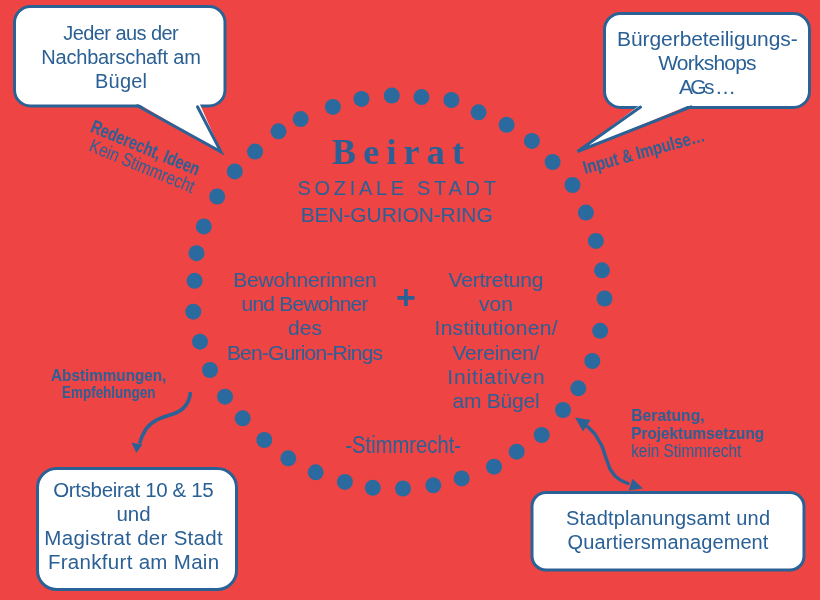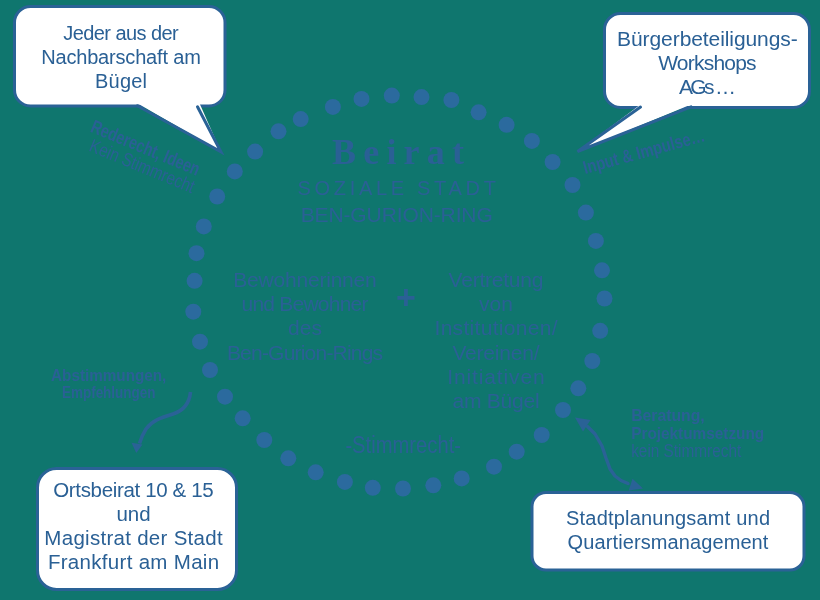--- a/index.html
+++ b/index.html
@@ -1,16 +1,16 @@
 <!DOCTYPE html>
 <html><head>
 <meta charset="utf-8">
 <style>
 html,body{margin:0;padding:0;background:#ffffff;}
-#page{position:relative;width:820px;height:600px;background:#0f766e;overflow:hidden;}
+#page{position:relative;width:820px;height:600px;background:#ef4444;overflow:hidden;}
 text{font-family:"Liberation Sans",sans-serif;}
 .serif{font-family:"Liberation Serif",serif;}
 </style>
 </head>
 <body>
 <div id="page">
 <svg width="820" height="600" viewBox="0 0 820 600">
 
 <circle cx="391.8" cy="95.6" r="8" fill="#2b6a9e"></circle>
 <circle cx="421.5" cy="97.1" r="8" fill="#2b6a9e"></circle>

